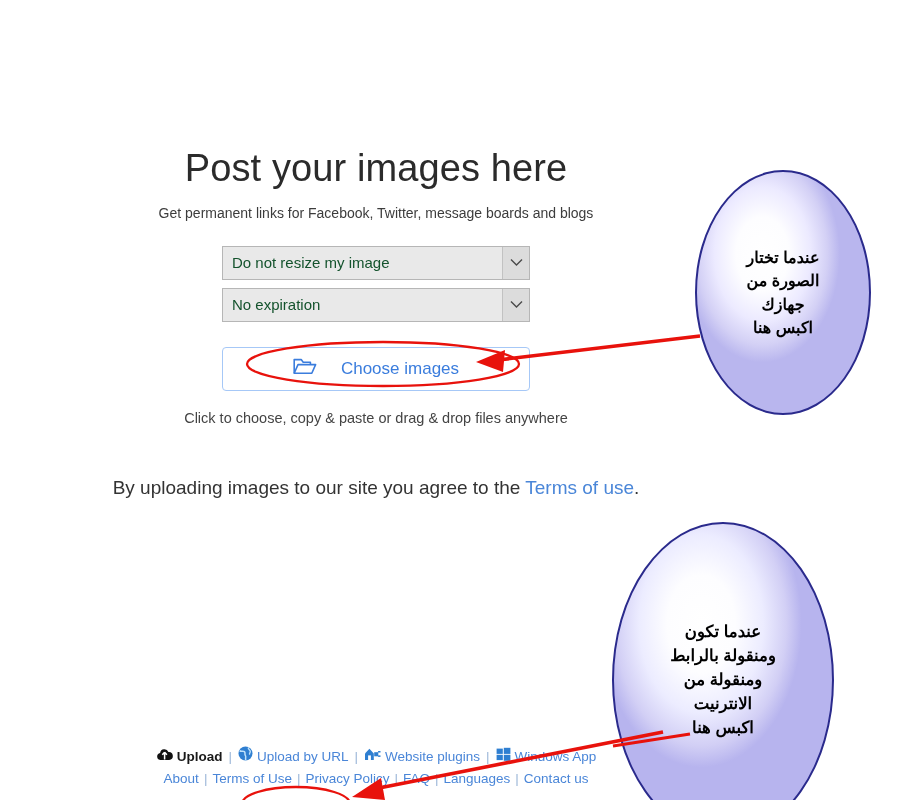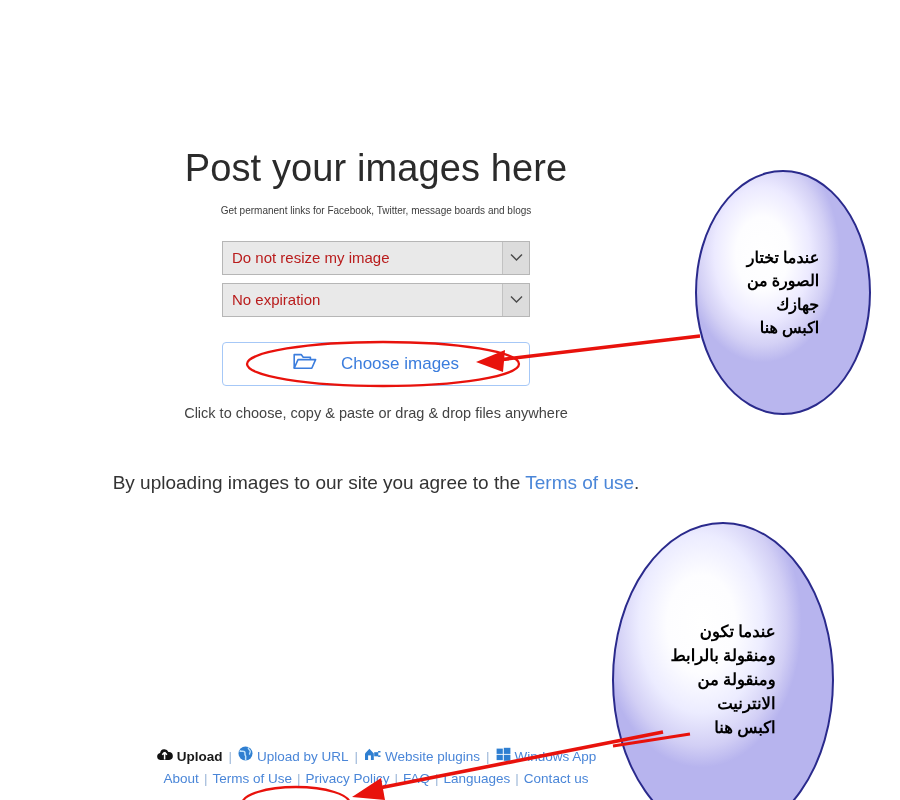--- a/index.html
+++ b/index.html
@@ -38,21 +38,21 @@
     font-size: 38px;
     font-weight: 400;
     color: #2b2b2b;
     letter-spacing: 0.1px;
     line-height: 1.1;
   }
 
   .page-subtitle {
     margin: 0;
     padding-top: 15px;
-    font-size: 10px;
+    font-size: 14px;
     color: #3c3c3c;
     font-weight: 400;
   }
 
   .form-wrap {
     margin-top: 25px;
     display: flex;
     flex-direction: column;
     align-items: center;
   }
@@ -66,21 +66,21 @@
     border: 1px solid #b6b6b6;
     box-sizing: border-box;
     text-align: left;
     display: flex;
     align-items: center;
     cursor: pointer;
   }
   .select-box .sel-label {
     padding-left: 9px;
     font-size: 15px;
-    color: #b91c1c;
+    color: #14532d;
   }
   .select-arrow {
     position: absolute;
     right: 0;
     top: 0;
     width: 26px;
     height: 100%;
     background: #dcdcdc;
     border-left: 1px solid #c2c2c2;
     display: flex;
@@ -180,23 +180,23 @@
   }
   .callout-2 {
     left: 612px;
     top: 482px;
     width: 222px;
     height: 316px;
     background: radial-gradient(ellipse 46% 46% at 40% 32%,
                 #ffffff 0%, #fdfdff 34%, #ececff 62%, #d2cff5 85%, #b7b4ee 100%);
   }
   .callout-text {
-    font-family: Liberation Serif, serif;
+    font-family: Liberation Sans, sans-serif;
     direction: rtl;
-    text-align: right;
+    text-align: center;
     font-weight: 700;
     color: #000000;
     line-height: 1.45;
     padding: 0 8px;
   }
   .callout-1 .callout-text { font-size: 16px; }
   .callout-2 .callout-text { font-size: 16.5px; }
 
   
   .annot-svg {

